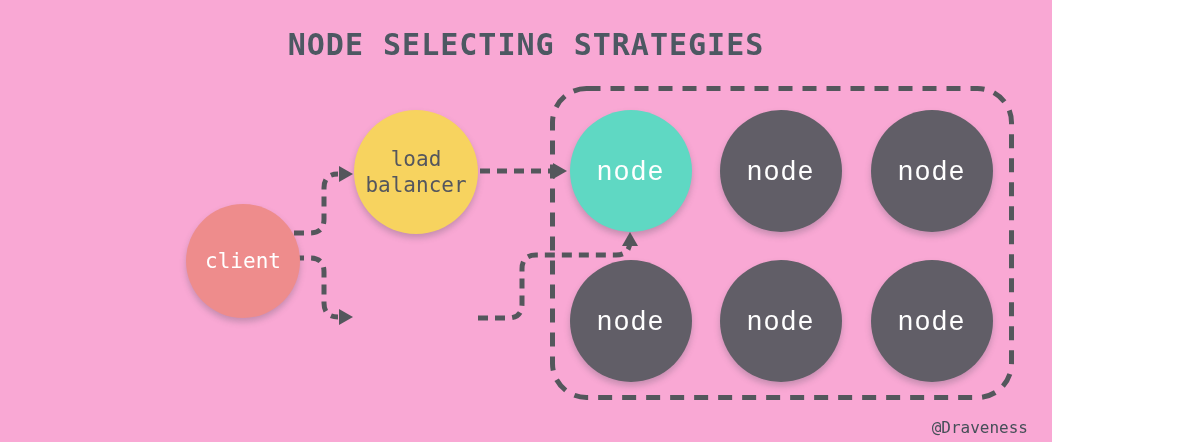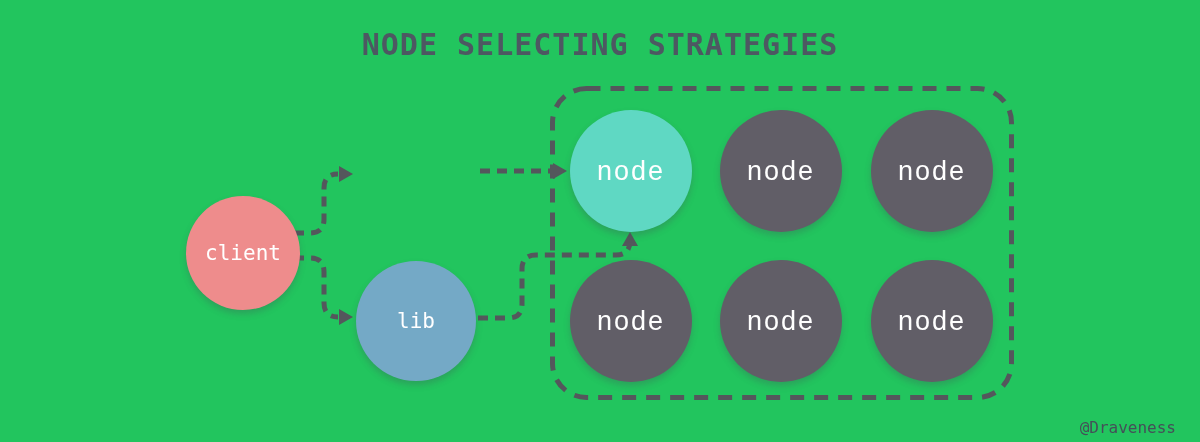--- a/index.html
+++ b/index.html
@@ -1,22 +1,22 @@
 <!DOCTYPE html>
 <html><head>
 <meta charset="utf-8">
 <style>
   html, body { margin: 0; padding: 0; }
   body { font-family: "Liberation Sans", sans-serif; }
 
   .canvas {
     position: relative;
-    width: 1200px;
+    width: 1052px;
     height: 442px;
-    background: #22c55e;
+    background: #f9a8d4;
     overflow: hidden;
   }
 
   .diagram-title {
     position: absolute;
     top: 27px;
     left: 0;
     width: 100%;
     text-align: center;
     font-family: "DejaVu Sans Mono", "Liberation Mono", monospace;
@@ -43,21 +43,21 @@
   }
 
   .mono-label {
     font-family: "DejaVu Sans Mono", "Liberation Mono", monospace;
     font-size: 21px;
     line-height: 1.25;
     color: #ffffff;
   }
 
   .circle-client {
-    left: 186px; top: 196px;
+    left: 186px; top: 204px;
     width: 114px; height: 114px;
     background: #ee8c8c;
   }
 
   .circle-load-balancer {
     left: 354px; top: 110px;
     width: 124px; height: 124px;
     background: #f7d35f;
   }
   .circle-load-balancer .mono-label {
@@ -123,24 +123,24 @@
     <polygon points="567,171 553,163 553,179" fill="#54575c"></polygon>
 
     <path d="M 478 318 H 508 Q 522 318 522 304 V 269 Q 522 255 536 255 H 616 Q 630 255 630 241" fill="none" stroke="#54575c" stroke-width="5" stroke-dasharray="10 7"></path>
     <polygon points="630,232 622,246 638,246" fill="#54575c"></polygon>
   </svg>
 
   <div class="circle circle-client">
     <span class="mono-label">client</span>
   </div>
 
+  <div class="circle circle-load-balancer">
+    <span class="mono-label">load balancer</span>
+  </div>
 
-  <div class="circle circle-lib">
-    <span class="mono-label">lib</span>
-  </div>
 
   <div class="circle node-circle node-pos-0 selected">
     <span class="node-label">node</span>
   </div>
   <div class="circle node-circle node-pos-1">
     <span class="node-label">node</span>
   </div>
   <div class="circle node-circle node-pos-2">
     <span class="node-label">node</span>
   </div>

